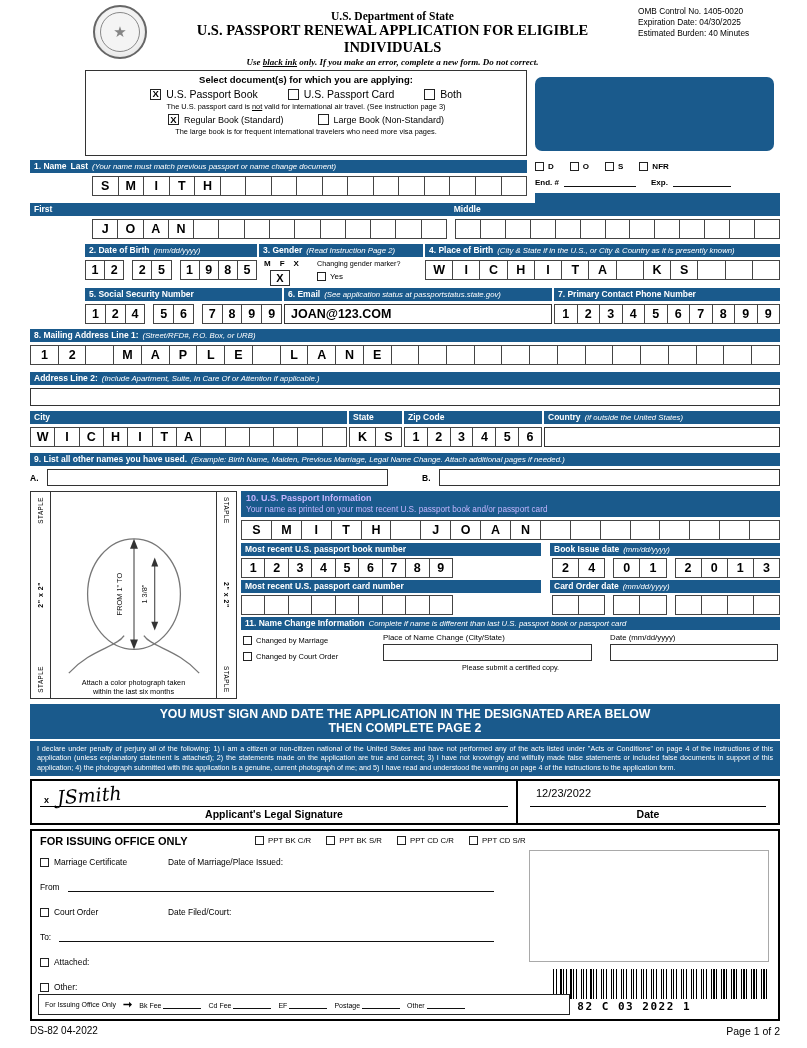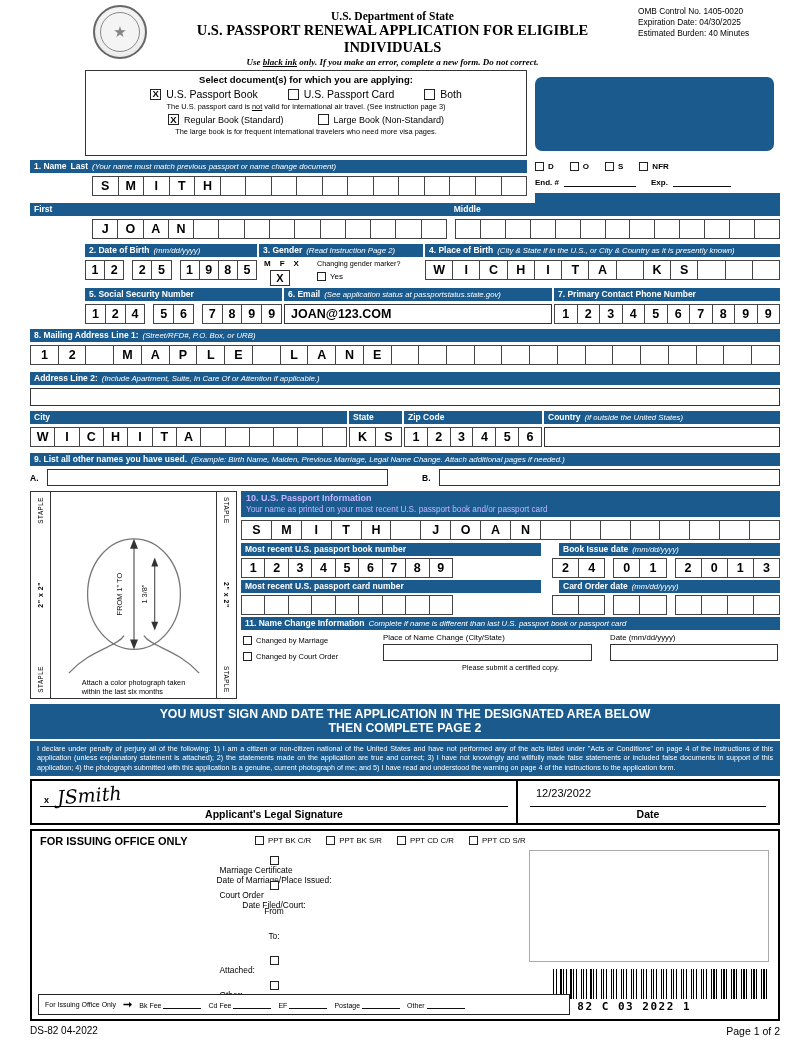--- a/index.html
+++ b/index.html
@@ -97,27 +97,27 @@
 
   
   .bottomgrid{display:flex;gap:4px;margin-top:5px;height:208px;}
   .photo{width:207px;flex:none;border:1px solid #333;display:flex;background:#fff;}
   .photo-strip{width:20px;flex:none;border-right:1px solid #333;display:flex;flex-direction:column;align-items:center;justify-content:space-between;padding:5px 0;}
   .photo-strip.right{border-right:none;border-left:1px solid #333;}
   .vtext{writing-mode:vertical-rl;font-size:6.3px;letter-spacing:0.5px;}
   .vtext.size{font-size:7px;font-weight:bold;}
   .vtext.up{transform:rotate(180deg);}
   .photo-center{flex:1;display:flex;flex-direction:column;align-items:center;justify-content:flex-end;padding:2px 1px;}
-  .photo-cap{font-size:7.3px;line-height:9px;margin-top:2px;}
+  .photo-cap{font-size:7.3px;text-align:center;line-height:9px;margin-top:2px;}
 
   .sec1011{flex:1;display:flex;flex-direction:column;}
   .s10-head{background:var(--blue,#1a5a8c);color:#c4b5fd;padding:2px 5px;line-height:11px;}
   .s10-title{font-weight:bold;font-size:9px;}
   .s10-sub{font-size:8.2px;}
-  .s10-bars{display:flex;gap:18px;}
+  .s10-bars{display:flex;gap:9px;}
   .s10-bars .left{width:300px;flex:none;}
   .s10-bars .right{flex:1;}
   .s10-combs{display:flex;justify-content:space-between;}
   .s10-combs .numcomb{width:212px;}
   .s10-combs .datecomb{width:228px;}
   .s11-body{display:flex;gap:18px;padding:3px 2px 0;}
   .s11-checks{width:122px;flex:none;display:flex;flex-direction:column;gap:7px;margin-top:3px;font-size:7.5px;}
   .s11-checkrow{display:flex;align-items:center;gap:4px;}
   .s11-col{flex:1;font-size:7.8px;}
   .s11-col.date{width:168px;flex:none;}
@@ -139,21 +139,21 @@
   .sig-right{width:262px;flex:none;border-left:2px solid #000;padding:2px 12px 3px;display:flex;flex-direction:column;justify-content:flex-end;}
   .sig-date{font-size:11px;border-bottom:1.5px solid #000;padding:2px 6px 7px;}
 
   
   .issuing{border:2px solid #000;margin-top:4px;position:relative;height:192px;padding:4px 8px;}
   .iss-head{display:flex;align-items:center;}
   .iss-title{font-size:11px;font-weight:bold;width:215px;flex:none;}
   .iss-ppt{display:flex;gap:15px;font-size:7.8px;}
   .iss-ppt .doc-item{gap:4px;}
   .iss-left{width:468px;margin-top:9px;font-size:8.4px;}
-  .iss-row{display:flex;align-items:center;height:13px;margin-bottom:12px;flex-direction:column;}
+  .iss-row{display:flex;align-items:center;height:13px;margin-bottom:12px;}
   .iss-cbl{margin-left:5px;width:114px;}
   .iss-row .ul{flex:1;margin:0 14px 0 8px;}
   .iss-rightbox{position:absolute;right:9px;top:19px;width:240px;height:112px;border:1px solid #a9a9a9;background:#fff;}
   .barcode{position:absolute;right:10px;bottom:6px;width:215px;}
   .barcode-bars{height:30px;background:repeating-linear-gradient(90deg,#000 0 1.5px,#fff 1.5px 3px,#000 3px 4px,#fff 4px 7.5px,#000 7.5px 9px,#fff 9px 10px);}
   .barcode-text{font-family:"DejaVu Sans Mono",monospace;font-size:11px;font-weight:bold;letter-spacing:1.5px;margin-top:1px;}
   .iss-strip{position:absolute;left:6px;bottom:4px;width:532px;height:21px;border:1px solid #222;display:flex;align-items:center;gap:7px;font-size:7px;padding:0 6px;background:#fff;}
   .arrow{font-size:11px;font-weight:bold;line-height:1;}
   .fee{display:flex;align-items:flex-end;gap:2px;}
   .fee .ul{width:38px;}
@@ -763,27 +763,27 @@
           </span>
       </div>
     </div>
     <div class="iss-left">
       <div class="iss-row">
         <span class="cb sm"></span>
         <span class="iss-cbl">Marriage Certificate</span>
         <span>Date of Marriage/Place Issued:</span>
       </div>
       <div class="iss-row">
+        <span>From</span>
+        <span class="ul"></span>
+      </div>
+      <div class="iss-row">
         <span class="cb sm"></span>
         <span class="iss-cbl">Court Order</span>
         <span>Date Filed/Court:</span>
-      </div>
-      <div class="iss-row">
-        <span>From</span>
-        <span class="ul"></span>
       </div>
       <div class="iss-row">
         <span>To:</span>
         <span class="ul"></span>
       </div>
       <div class="iss-row">
         <span class="cb sm"></span>
         <span class="iss-cbl">Attached:</span>
       </div>
       <div class="iss-row">

